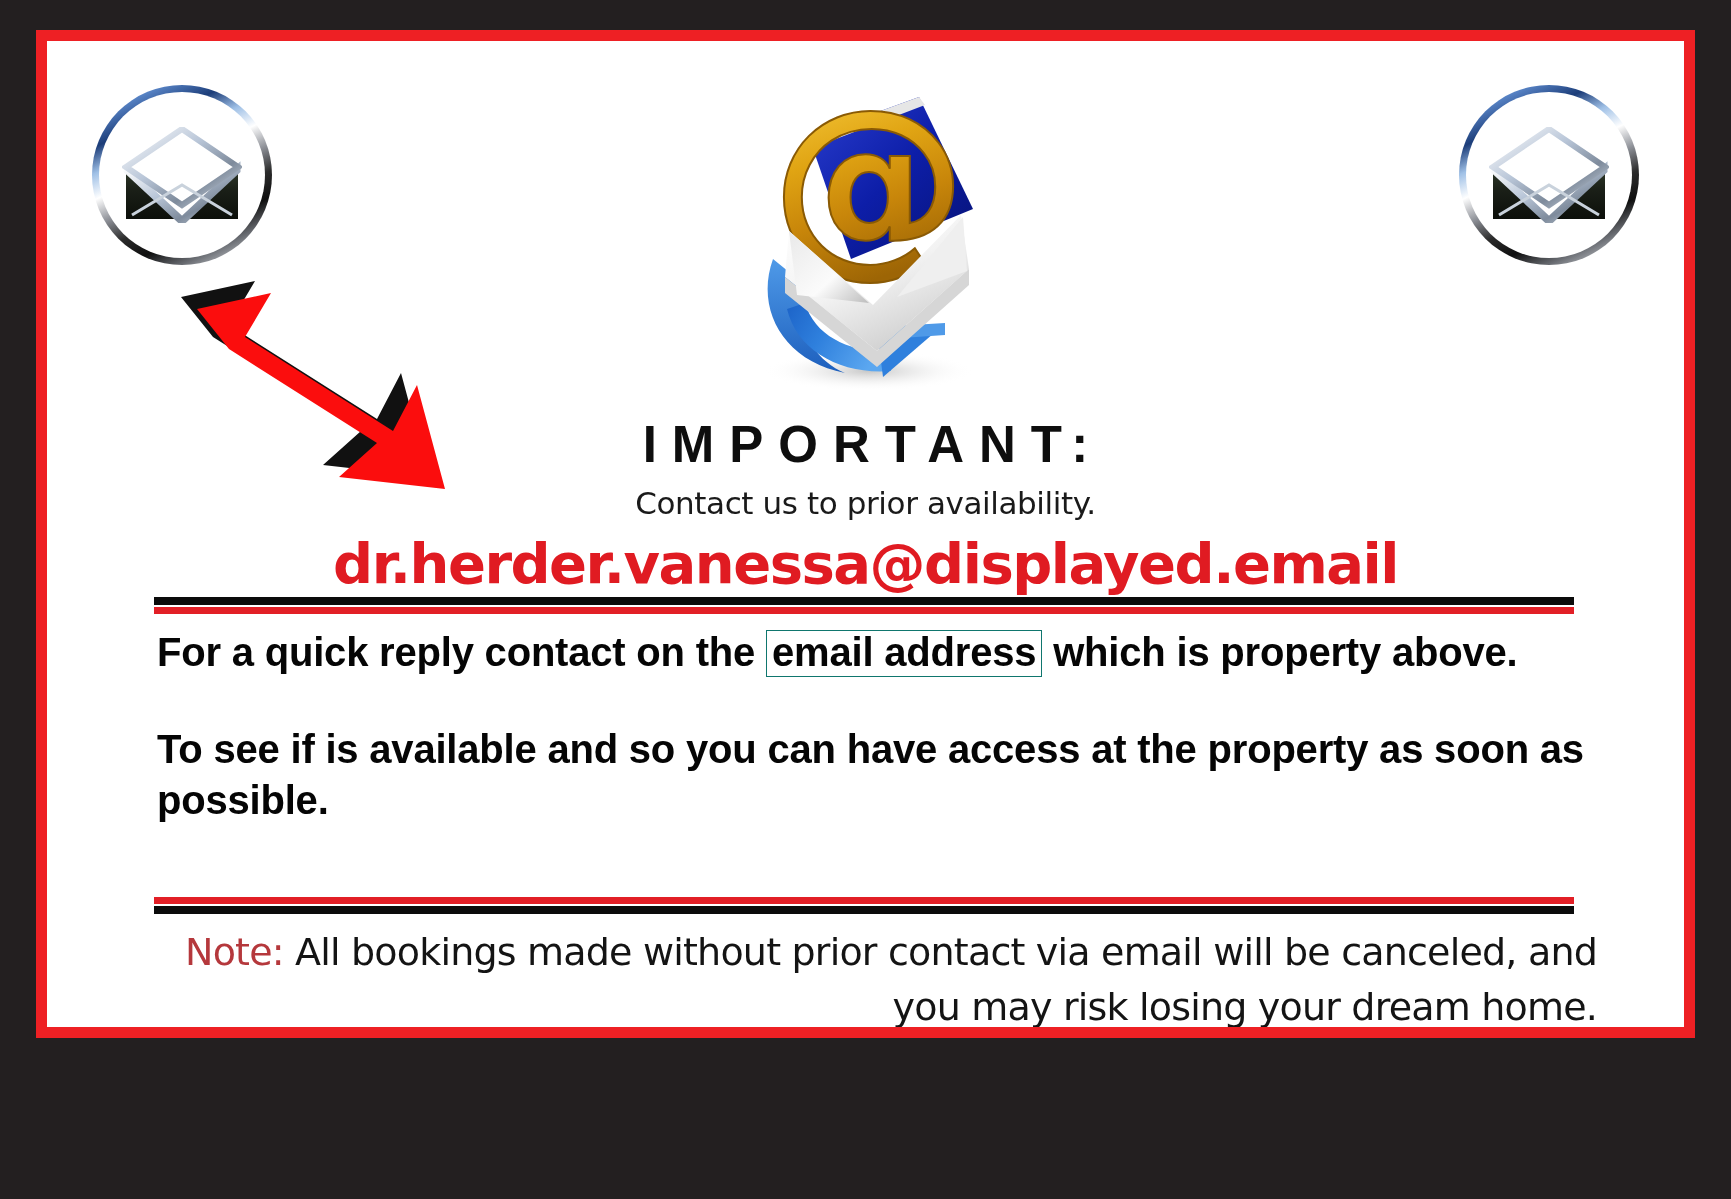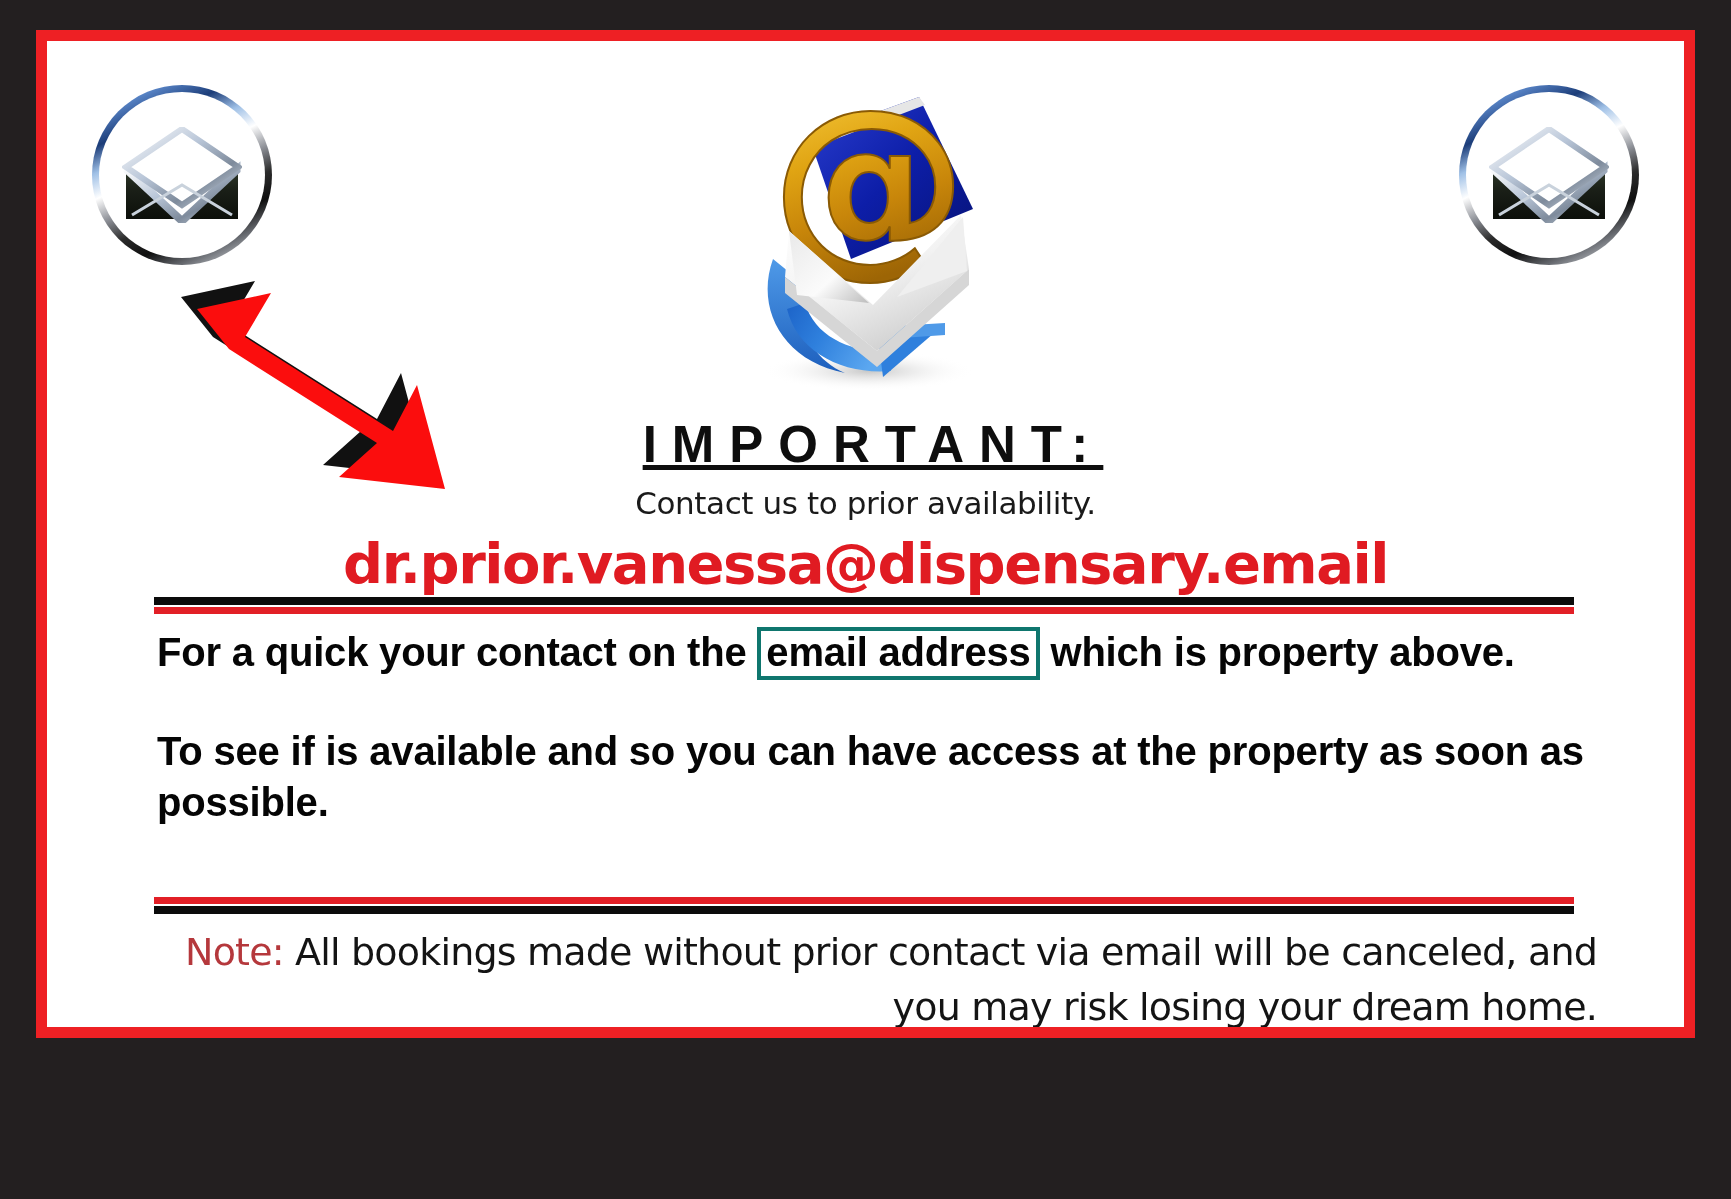--- a/index.html
+++ b/index.html
@@ -117,21 +117,20 @@
     left: 0;
     right: 0;
     top: 374px;
     text-align: center;
     font-family: "Liberation Sans", sans-serif;
     font-weight: bold;
     font-size: 51px;
     letter-spacing: 15px;
     color: #0e0e0e;
     text-indent: 15px;
-    text-decoration: underline;
   }
 
   .subtitle {
     position: absolute;
     left: 0;
     right: 0;
     top: 444px;
     text-align: center;
     font-family: "DejaVu Sans", sans-serif;
     font-size: 31px;
@@ -179,21 +178,21 @@
     font-weight: bold;
     font-size: 40px;
     line-height: 1.28;
     color: #050505;
     letter-spacing: -0.2px;
   }
   .body-block p { margin: 0 0 46px 0; }
   .body-block p:last-child { margin-bottom: 0; }
 
   .boxed {
-    border: 4px solid #0f766e;
+    border: 1px solid #0f766e;
     padding: 1px 5px 4px 5px;
     display: inline-block;
     line-height: 1;
   }
 
   
   .note-block {
     position: absolute;
     left: 110px;
     top: 884px;
@@ -344,30 +343,30 @@
           </g>
 
           <path d="M30,28 L104,12 L78,56 L226,150 L250,104 L278,208 L172,196 L210,162 L62,68 Z" fill="#fb0d0d"></path>
         </svg>
       </div>
 
       <div class="important">IMPORTANT:</div>
 
       <div class="subtitle">Contact us to prior availability.</div>
 
-      <div class="email">dr.prior.vanessa@dispensary.email</div>
+      <div class="email">dr.herder.vanessa@displayed.email</div>
 
       <div class="divider top">
         <span class="bar bar-black"></span>
         <span class="bar bar-gap"></span>
         <span class="bar bar-red"></span>
       </div>
 
       <div class="body-block">
-        <p><span>For a quick your contact on the </span><span class="boxed">email address</span><span> which is property above.</span></p>
+        <p><span>For a quick reply contact on the </span><span class="boxed">email address</span><span> which is property above.</span></p>
         <p>To see if is available and so you can have access at the property as soon as possible.</p>
       </div>
 
       <div class="divider bottom">
         <span class="bar bar-red"></span>
         <span class="bar bar-gap"></span>
         <span class="bar bar-black"></span>
       </div>
 
       <div class="note-block">

